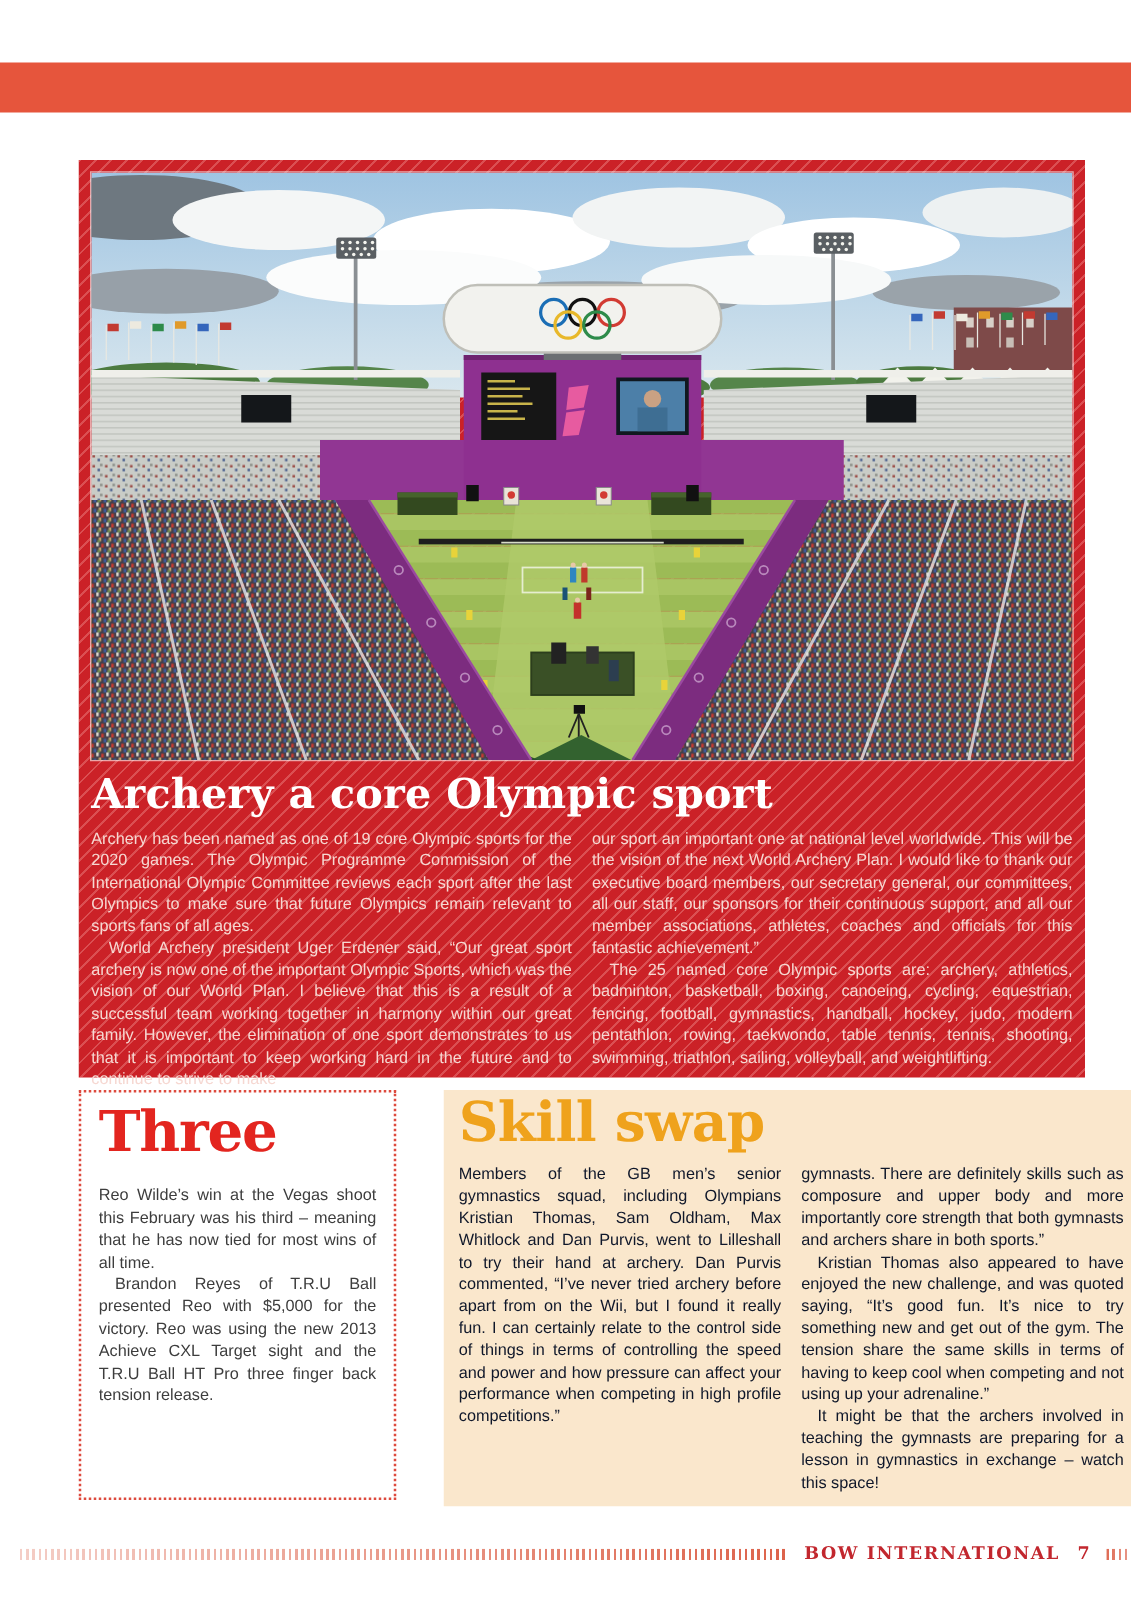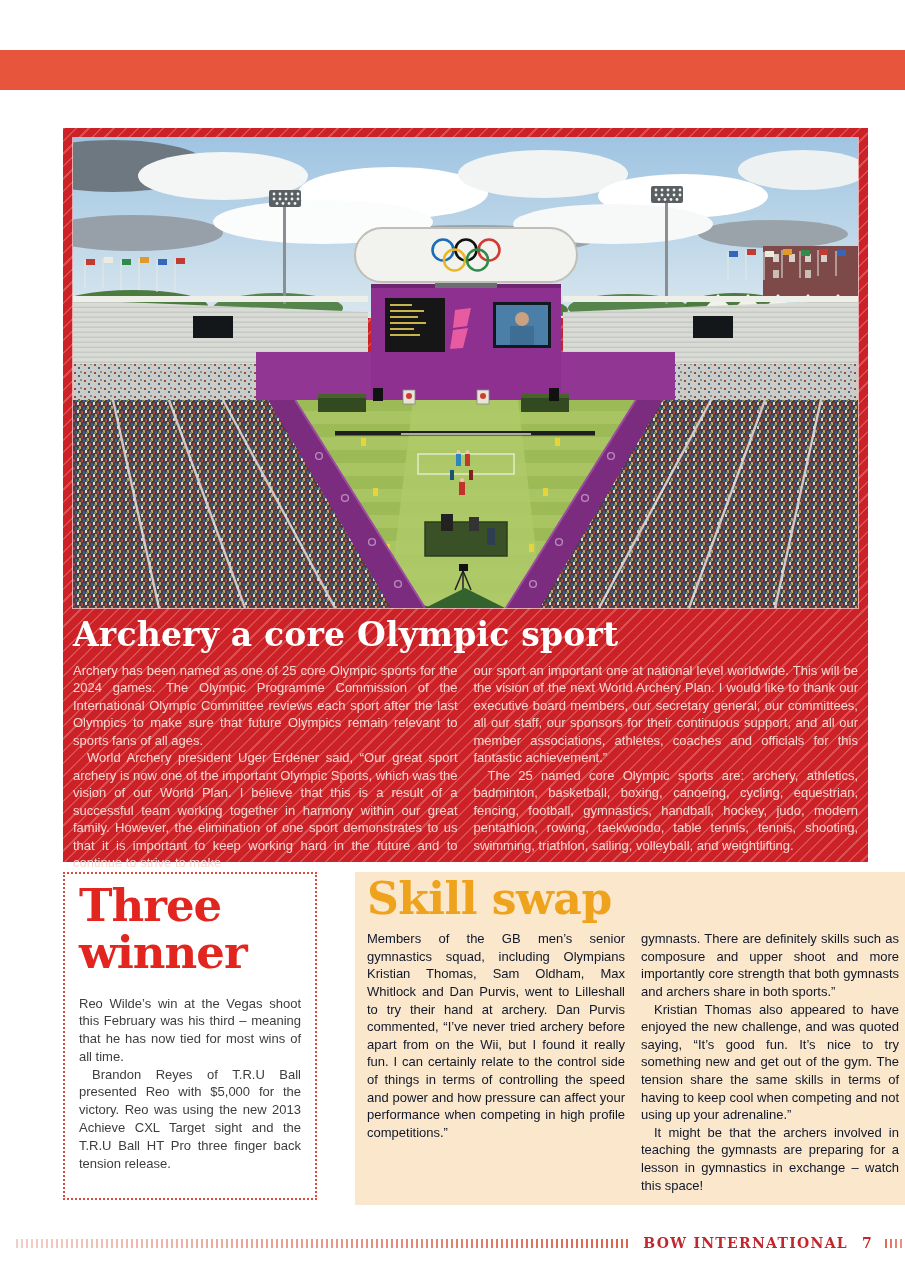--- a/index.html
+++ b/index.html
@@ -341,49 +341,48 @@
           <circle cx="512" cy="360" r="3.4"></circle>
           <circle cx="486" cy="404" r="3.4"></circle>
           <circle cx="460" cy="446" r="3.4"></circle>
       </g>
     </svg>
 
     <h1 class="hero-title">Archery a core Olympic sport</h1>
 
     <div class="hero-cols">
       <div class="hero-col">
-          <p>Archery has been named as one of 25 core Olympic sports for the 2024 games. The Olympic Programme Commission of the International Olympic Committee reviews each sport after the last Olympics to make sure that future Olympics remain relevant to sports fans of all ages.</p>
+          <p>Archery has been named as one of 19 core Olympic sports for the 2020 games. The Olympic Programme Commission of the International Olympic Committee reviews each sport after the last Olympics to make sure that future Olympics remain relevant to sports fans of all ages.</p>
           <p>World Archery president Uger Erdener said, “Our great sport archery is now one of the important Olympic Sports, which was the vision of our World Plan. I believe that this is a result of a successful team working together in harmony within our great family. However, the elimination of one sport demonstrates to us that it is important to keep working hard in the future and to continue to strive to make</p>
         </div>
       <div class="hero-col">
           <p>our sport an important one at national level worldwide. This will be the vision of the next World Archery Plan. I would like to thank our executive board members, our secretary general, our committees, all our staff, our sponsors for their continuous support, and all our member associations, athletes, coaches and officials for this fantastic achievement.”</p>
           <p>The 25 named core Olympic sports are: archery, athletics, badminton, basketball, boxing, canoeing, cycling, equestrian, fencing, football, gymnastics, handball, hockey, judo, modern pentathlon, rowing, taekwondo, table tennis, tennis, shooting, swimming, triathlon, sailing, volleyball, and weightlifting.</p>
         </div>
     </div>
   </div>
 
   <div class="three-box">
     <div class="three-title">
       <div>Three</div>
-      <div>winner</div>
     </div>
     <div class="three-body">
         <p>Reo Wilde’s win at the Vegas shoot this February was his third – meaning that he has now tied for most wins of all time.</p>
         <p>Brandon Reyes of T.R.U Ball presented Reo with $5,000 for the victory. Reo was using the new 2013 Achieve CXL Target sight and the T.R.U Ball HT Pro three finger back tension release.</p>
       </div>
   </div>
 
   <div class="skill-panel">
     <h2 class="skill-title">Skill swap</h2>
     <div class="skill-cols">
       <div class="skill-col">
           <p>Members of the GB men’s senior gymnastics squad, including Olympians Kristian Thomas, Sam Oldham, Max Whitlock and Dan Purvis, went to Lilleshall to try their hand at archery. Dan Purvis commented, “I’ve never tried archery before apart from on the Wii, but I found it really fun. I can certainly relate to the control side of things in terms of controlling the speed and power and how pressure can affect your performance when competing in high profile competitions.”</p>
         </div>
       <div class="skill-col">
-          <p>gymnasts. There are definitely skills such as composure and upper shoot and more importantly core strength that both gymnasts and archers share in both sports.”</p>
+          <p>gymnasts. There are definitely skills such as composure and upper body and more importantly core strength that both gymnasts and archers share in both sports.”</p>
           <p>Kristian Thomas also appeared to have enjoyed the new challenge, and was quoted saying, “It’s good fun. It’s nice to try something new and get out of the gym. The tension share the same skills in terms of having to keep cool when competing and not using up your adrenaline.”</p>
           <p>It might be that the archers involved in teaching the gymnasts are preparing for a lesson in gymnastics in exchange – watch this space!</p>
         </div>
     </div>
   </div>
 
   <div class="footer">
     <div class="dash dash-left"></div>
     <div class="footer-text">BOW INTERNATIONAL</div>
     <div class="footer-text footer-page">7</div>

